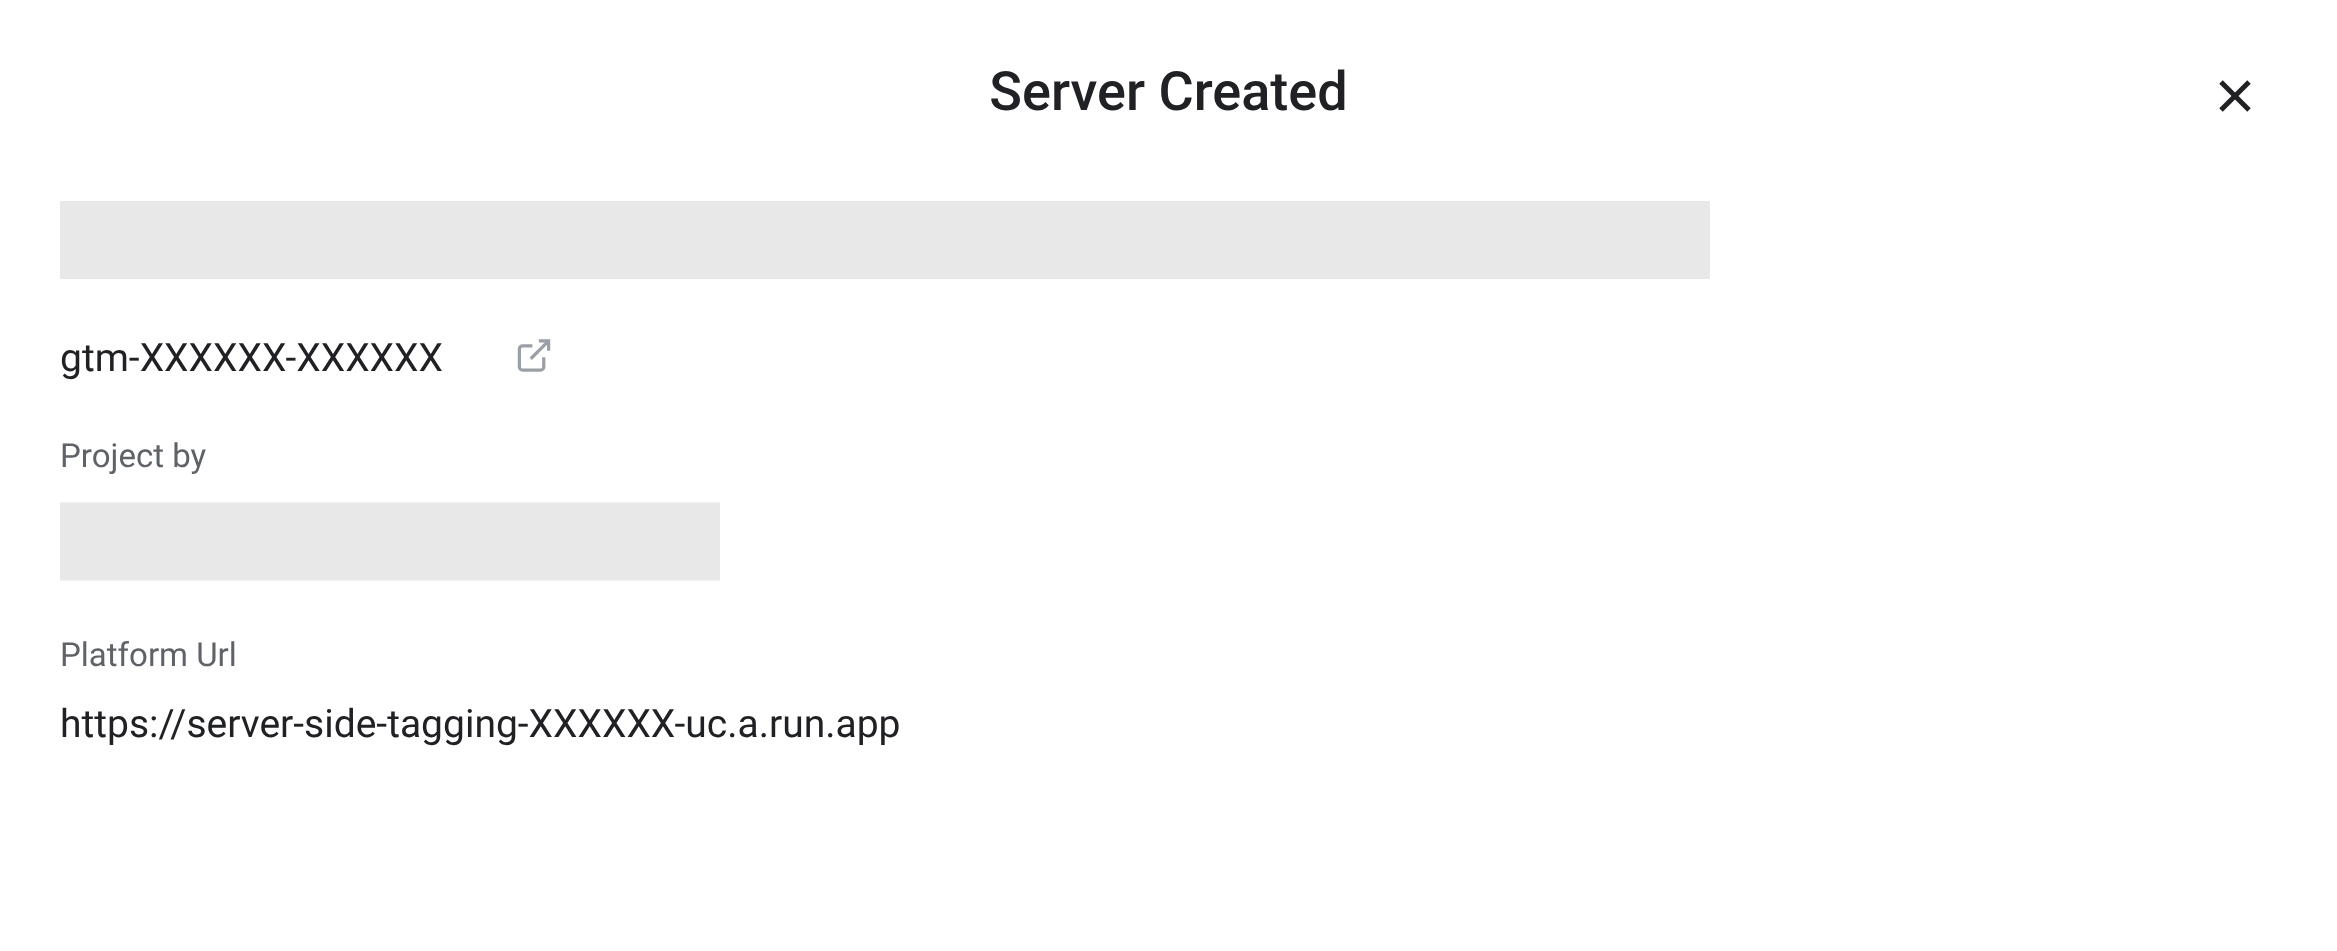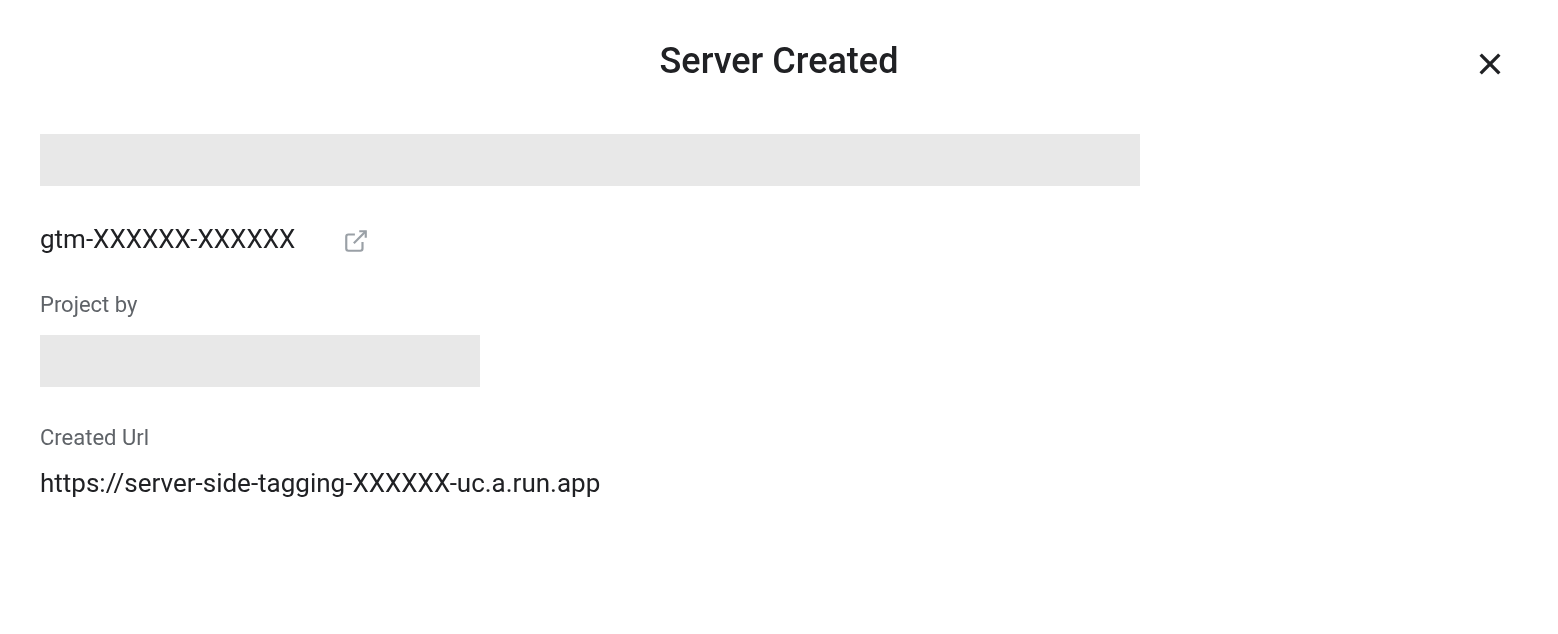--- a/index.html
+++ b/index.html
@@ -61,21 +61,21 @@
       height: 52px;
     }
     .redacted-bar.wide {
       width: 1100px;
     }
     .redacted-bar.narrow {
       width: 440px;
     }
     .project-id-row {
       display: flex;
-      align-items: flex-end;
+      align-items: flex-start;
       gap: 48px;
     }
     .external-link-icon {
       cursor: pointer;
       display: flex;
       align-items: center;
       justify-content: center;
     }
     .external-link-icon svg {
       width: 26px;
@@ -111,15 +111,15 @@
     </div>
   </div>
 </div>
 
 <div class="field">
   <div class="field-label">Project by</div>
   <div class="redacted-bar narrow"></div>
 </div>
 
 <div class="field">
-  <div class="field-label">Created Url</div>
+  <div class="field-label">Platform Url</div>
   <div class="field-value">https://server-side-tagging-XXXXXX-uc.a.run.app</div>
 </div>
 
 </body></html>

